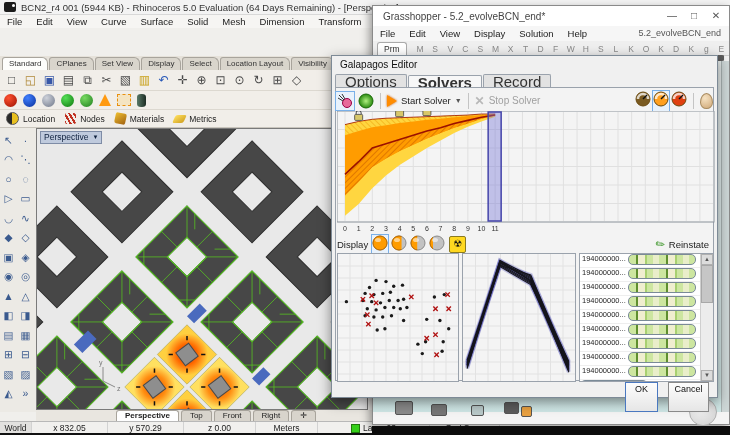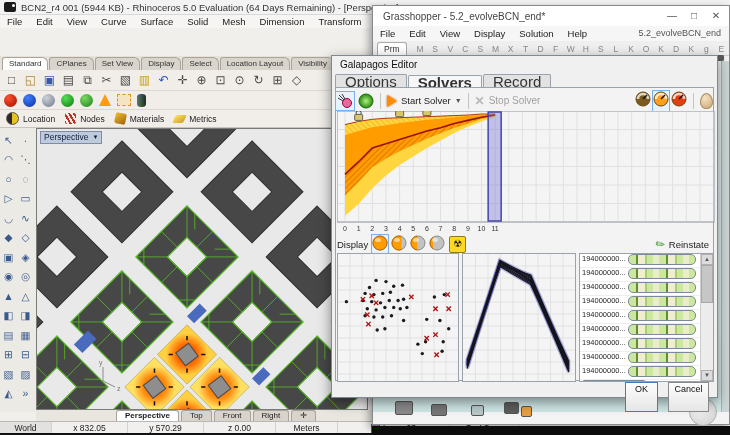--- a/index.html
+++ b/index.html
@@ -305,21 +305,21 @@
   </div>
 
   <div class="abs" id="rh-vtabs">
       <div class="vtab active">Perspective</div>
       <div class="vtab">Top</div>
       <div class="vtab">Front</div>
       <div class="vtab">Right</div>
       <div class="vtab">✛</div>
     </div>
   <div class="abs" id="rh-status">
-      <div class="scell" style="width: 52px; background: rgb(226, 225, 223);">
+      <div class="scell" style="width: 32px; background: rgb(226, 225, 223);">
         <span>World</span>
       </div>
       <div class="scell" style="width: 76px;">
         <span>x 832.05</span>
       </div>
       <div class="scell" style="width: 76px;">
         <span>y 570.29</span>
       </div>
       <div class="scell" style="width: 72px;">
         <span>z 0.00</span>

